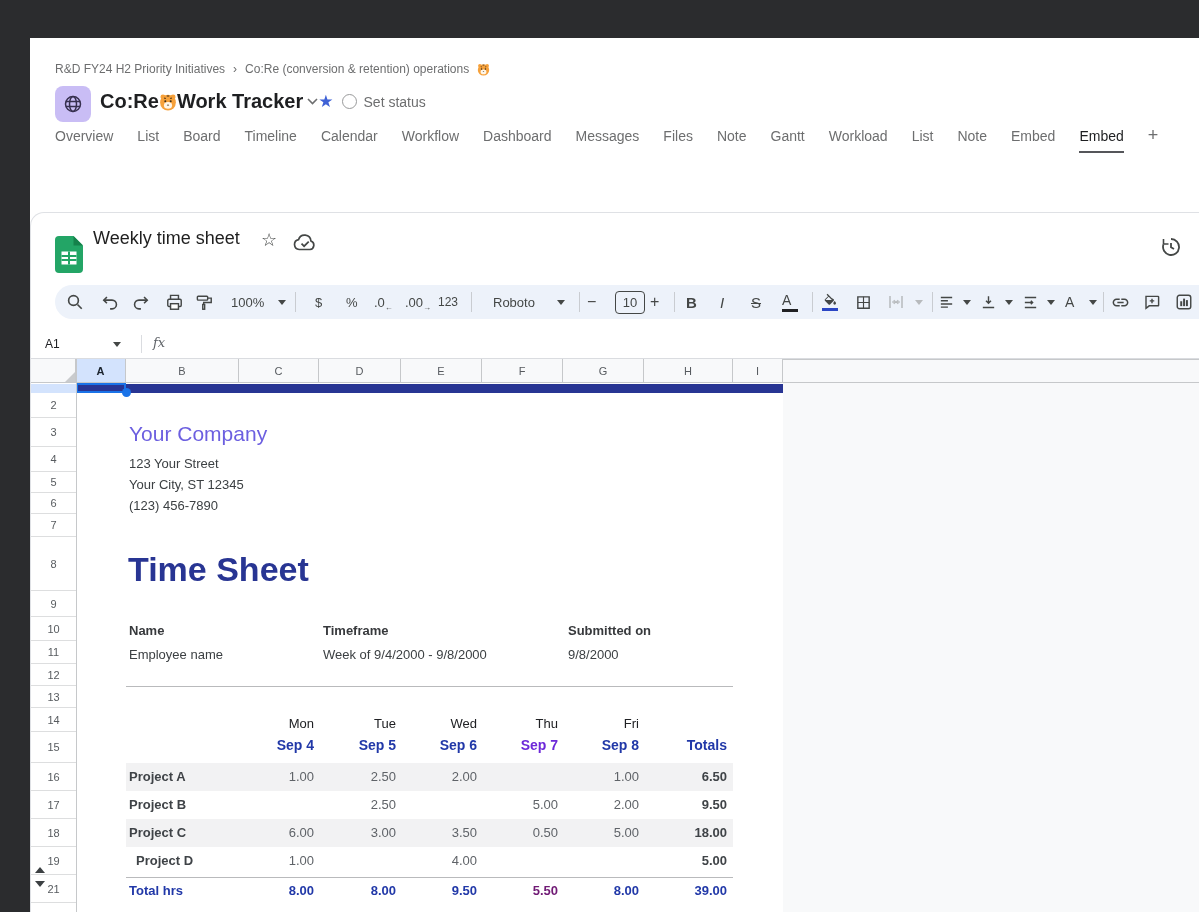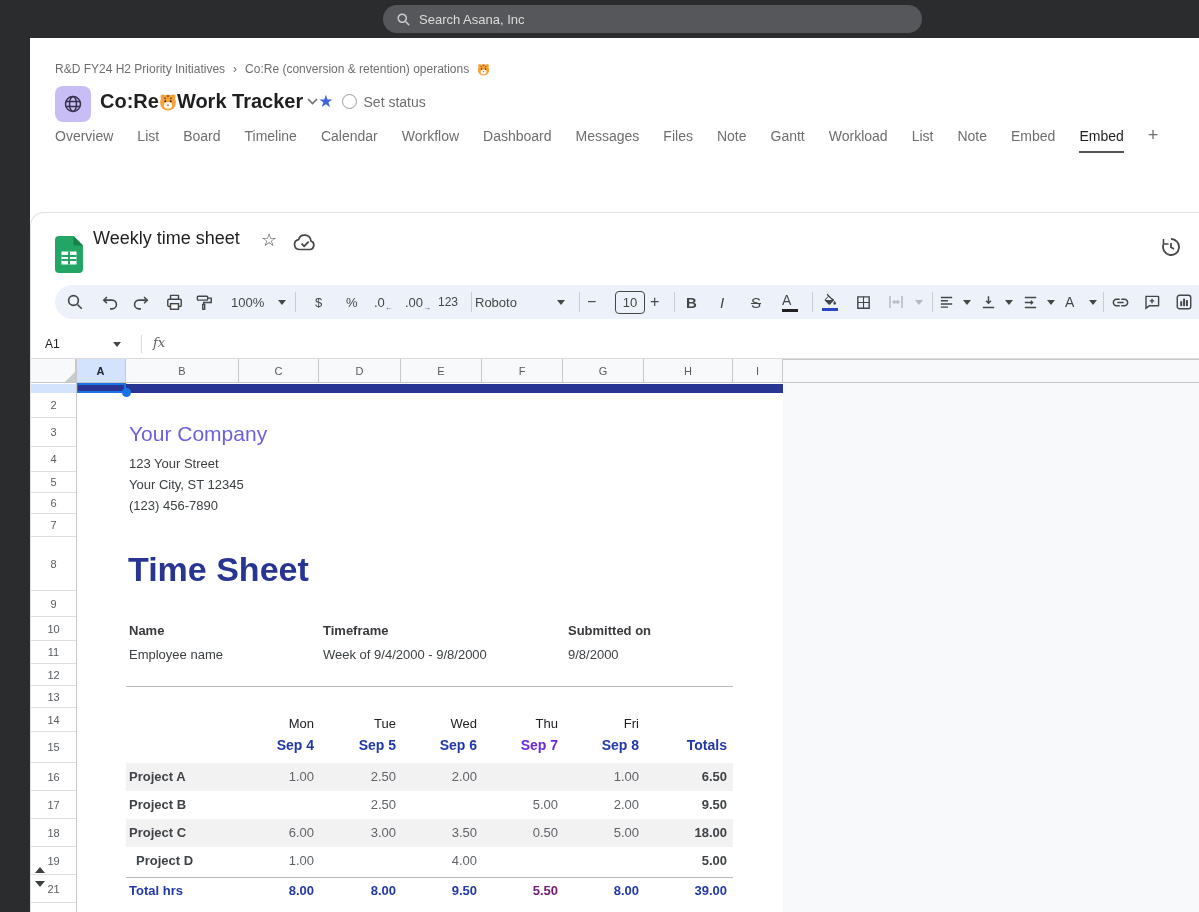--- a/index.html
+++ b/index.html
@@ -72,27 +72,20 @@
   .grp{left:4px;width:0;height:0;cursor:pointer;}
   .grp.up{border-left:5px solid transparent;border-right:5px solid transparent;border-bottom:6px solid #3c4043;}
   .grp.down{border-left:5px solid transparent;border-right:5px solid transparent;border-top:6px solid #3c4043;}
 </style>
 </head>
 <body>
 
 <div id="stage">
 
   <div class="abs topbar"></div>
-  <div class="abs searchpill">
-    <svg style="margin-left:13px" width="15" height="15" viewBox="0 0 24 24" fill="none" stroke="#c9c9ca" stroke-width="2.4">
-        <circle cx="10" cy="10" r="6.5"></circle>
-        <path d="M15.3 15.3 21 21"></path>
-      </svg>
-    <span>Search Asana, Inc</span>
-  </div>
 
   <div class="abs sidebar"></div>
   <div class="abs sb-frag"></div>
   <div class="abs sb-scroll"></div>
   <div class="abs sb-dot" style="top:351px"></div>
   <div class="abs sb-dot" style="top:366px"></div>
   <div class="abs sb-dot" style="top:381px"></div>
   <div class="abs sb-letter">a</div>
 
   <div class="abs crumbs">
@@ -226,21 +219,21 @@
       </div>
     <div class="tx" style="left:200px">100%</div>
     <div class="caret" style="left:247px"></div>
     <div class="tdiv" style="left:264px"></div>
     <div class="tx" style="left:284px">$</div>
     <div class="tx" style="left:315px">%</div>
     <div class="tx" style="left:343px"><span>.0</span><span class="subarrow">←</span></div>
     <div class="tx" style="left:374px"><span>.00</span><span class="subarrow">→</span></div>
     <div class="tx" style="left:407px;font-size:12px">123</div>
     <div class="tdiv" style="left:440px"></div>
-    <div class="tx" style="left:444px">Roboto</div>
+    <div class="tx" style="left:462px">Roboto</div>
     <div class="caret" style="left:526px"></div>
     <div class="tdiv" style="left:548px"></div>
     <div class="tx" style="left:556px;font-size:16px;top:80px">−</div>
     <div class="abs sizebox">10</div>
     <div class="tx" style="left:619px;font-size:16px;top:80px">+</div>
     <div class="tdiv" style="left:643px"></div>
     <div class="tx" style="left:655px;font-weight:700;font-size:15px;top:81px">B</div>
     <div class="tx" style="left:689px;font-style:italic;font-size:15px;top:81px">I</div>
     <div class="tx" style="left:720px;text-decoration:line-through;font-size:15px;top:81px">S</div>
     <div class="tx" style="left:751px;font-size:14px;top:79px"><span>A</span><div style="width:16px;height:3px;background:#202124;margin-top:1px"></div></div>

